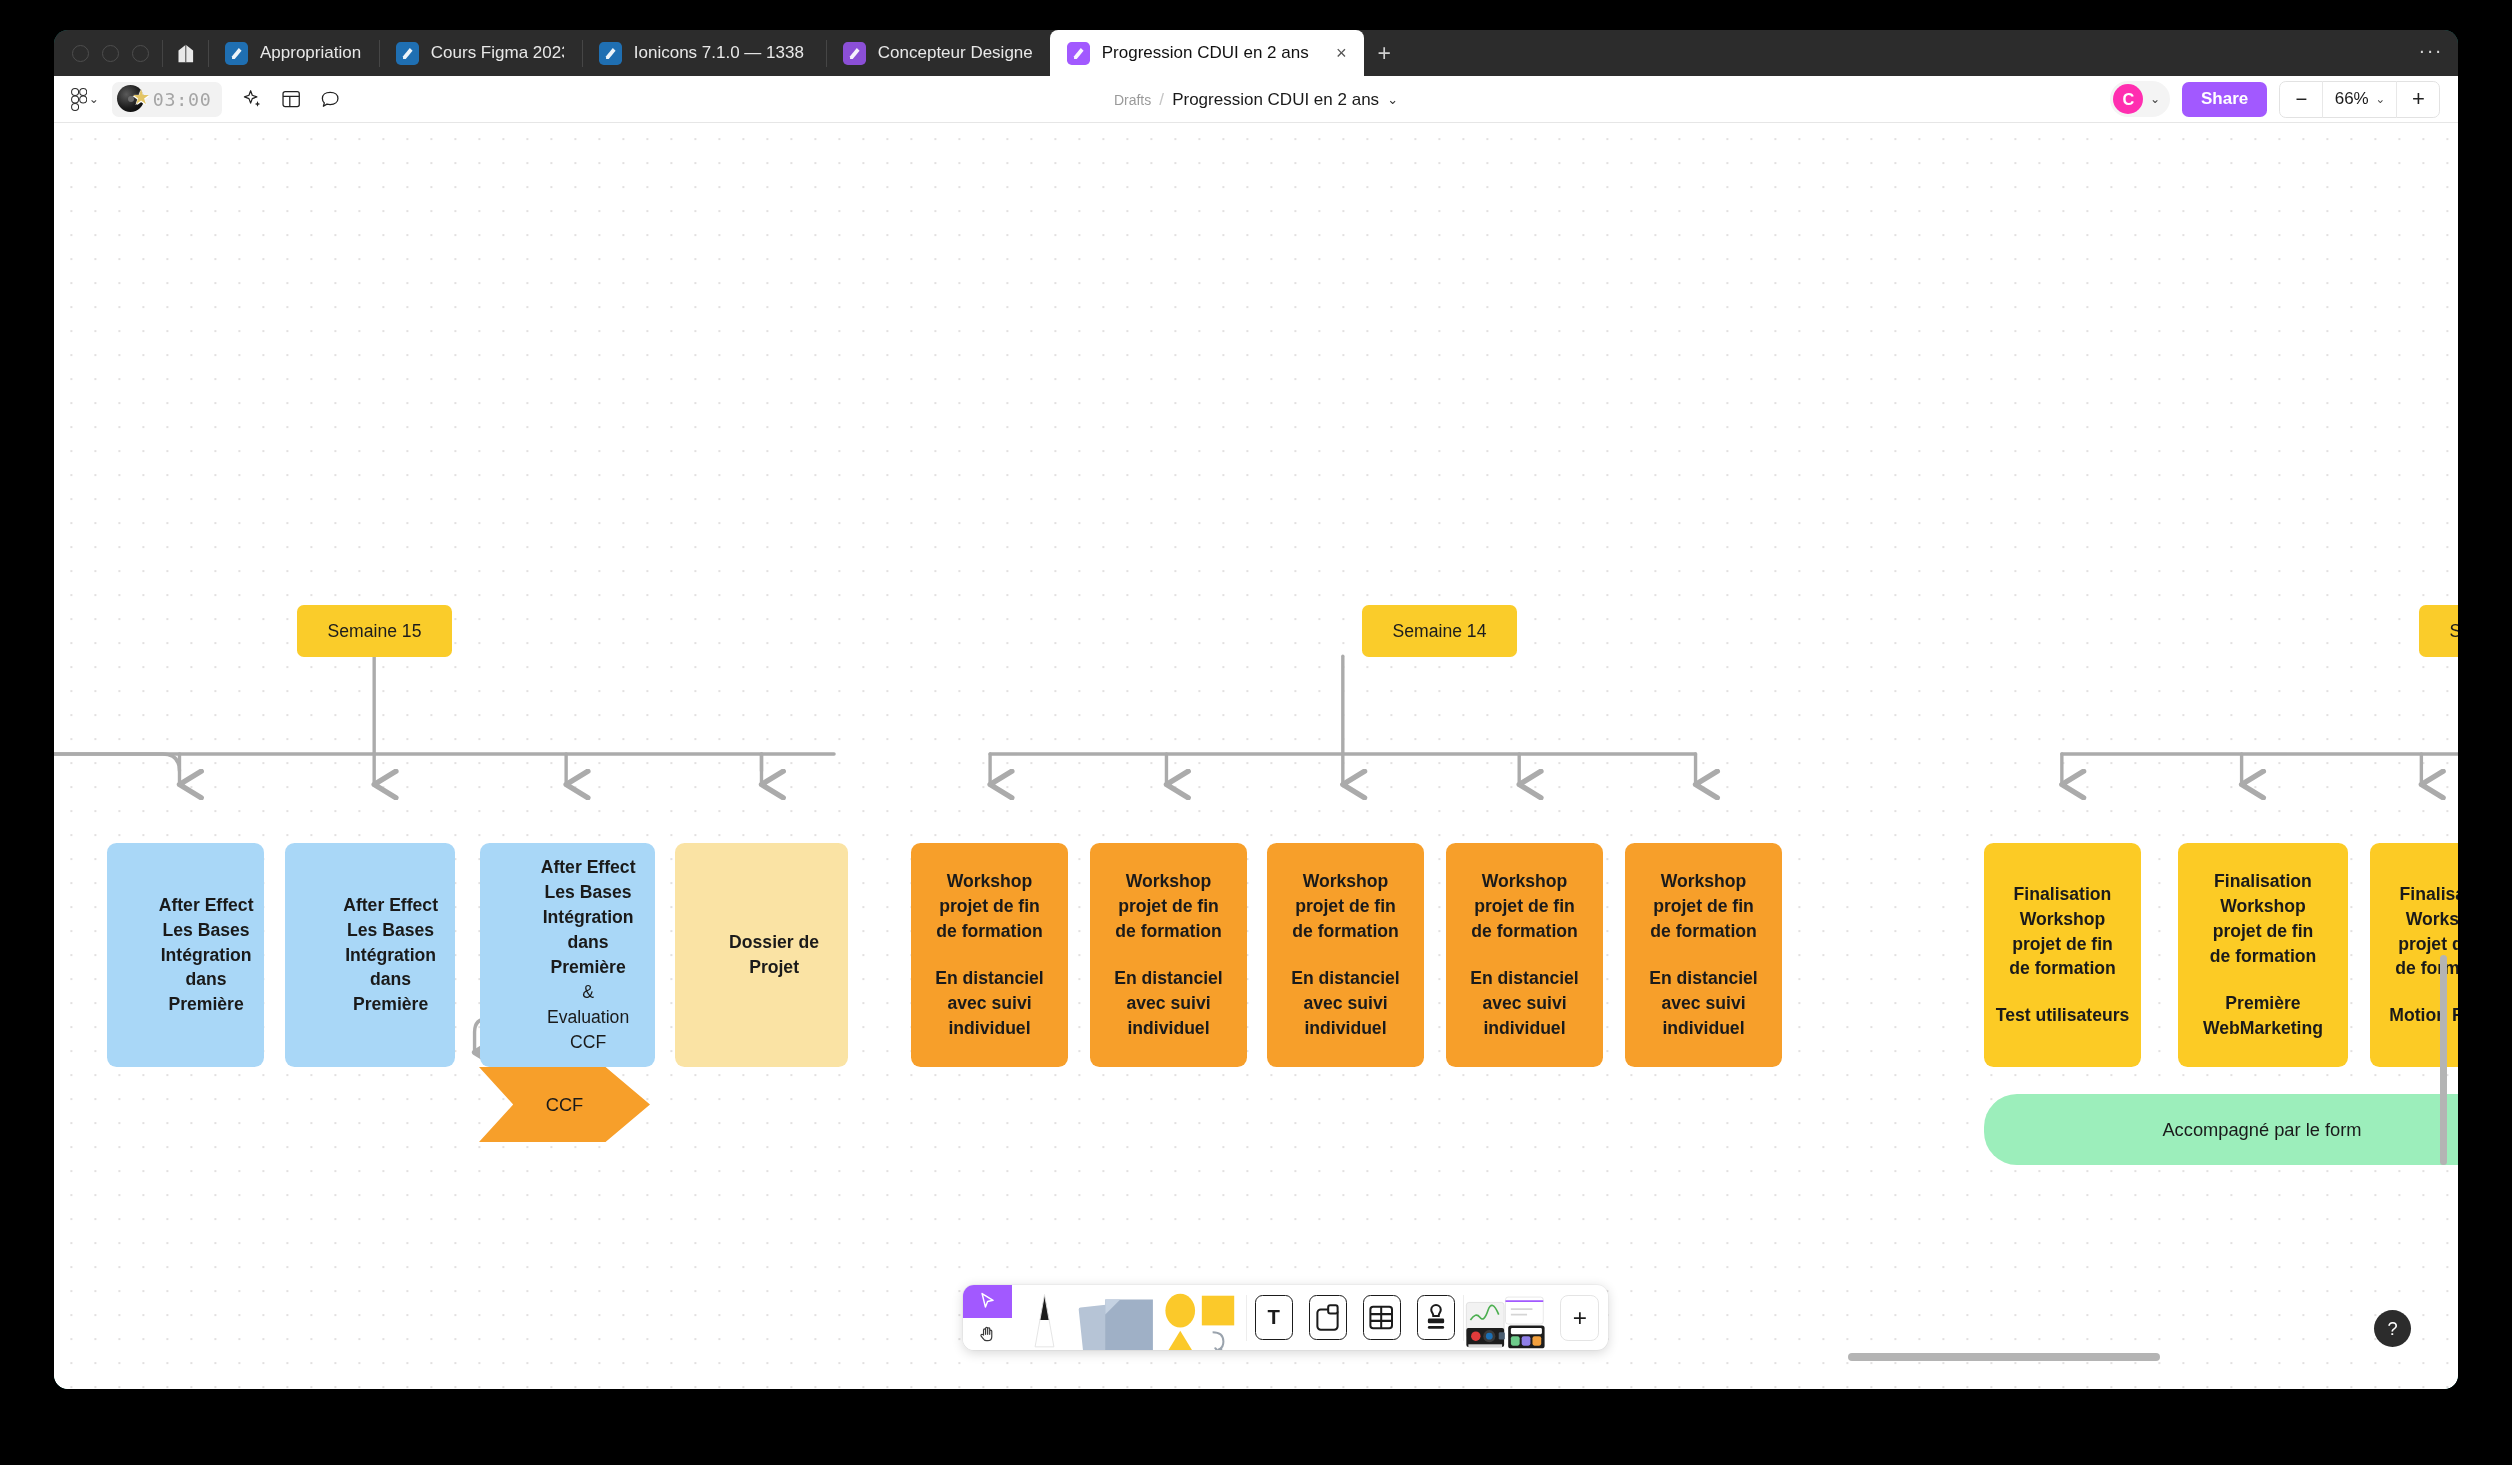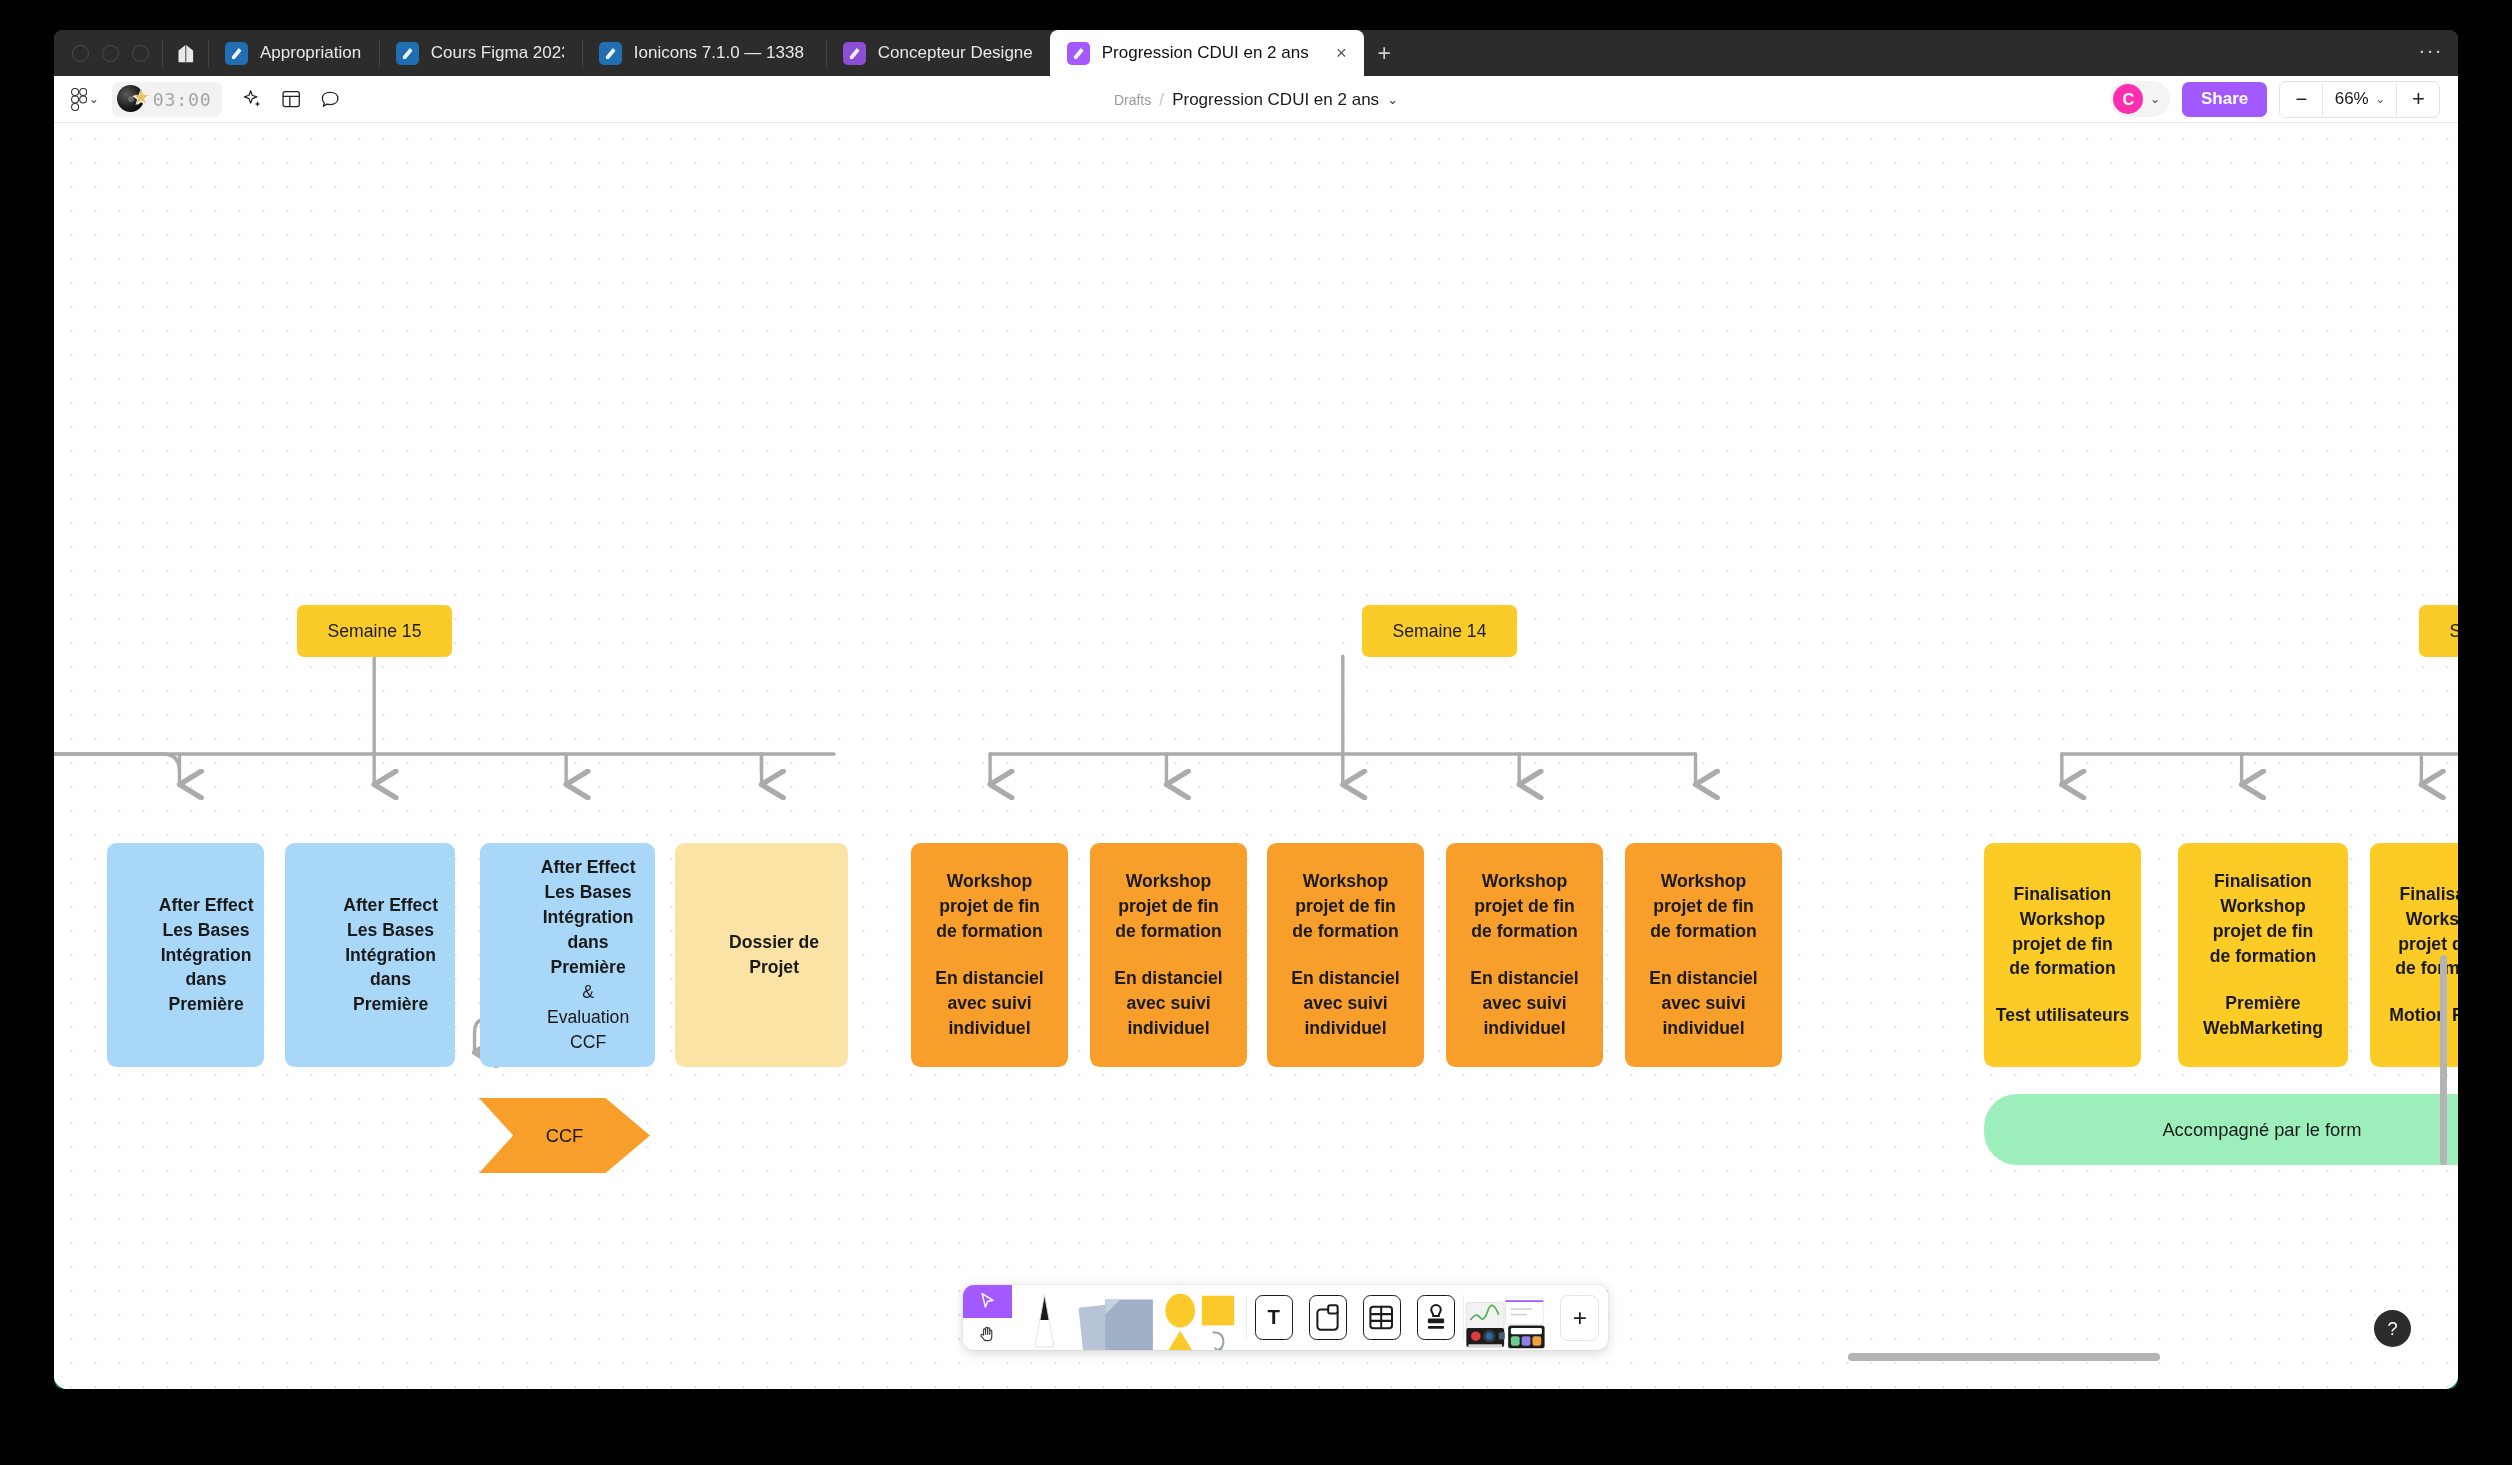--- a/index.html
+++ b/index.html
@@ -9,21 +9,21 @@
     font-family: "Liberation Sans", sans-serif;
     overflow: hidden;
   }
 
   
   .window {
     position: absolute;
     left: 54px; top: 30px;
     width: 2404px; height: 1359px;
     background: #0f766e;
-    border-radius: 9px;
+    border-radius: 14px;
     overflow: hidden;
   }
 
   
   .tabbar {
     position: absolute; left: 0; top: 0;
     width: 2404px; height: 46px;
     background: #2c2c2c;
     display: flex; align-items: flex-end;
   }
@@ -215,21 +215,20 @@
   .c-cream { background: #fae3a4; padding-left: 32px; }
   .c-orange { background: #f79f2a; }
   .c-yellow { background: #fccb25; }
 
   .ccf-arrow {
     position: absolute;
     background: #f79f2a;
     display: flex; align-items: center; justify-content: center;
     color: #1a1a1a; font-size: 18.3px;
     clip-path: polygon(0% 0%, 74% 0%, 100% 50%, 74% 100%, 0% 100%, 20% 50%);
-    margin-top: 31px;
   }
   .green-banner {
     position: absolute;
     background: #9ceebb;
     border-radius: 33px;
     display: flex; align-items: center; justify-content: center;
     color: #1a1a1a; font-size: 18.3px;
   }
   svg.conn { position: absolute; left: 0; top: 0; width: 100%; height: 100%; overflow: visible; }
 

